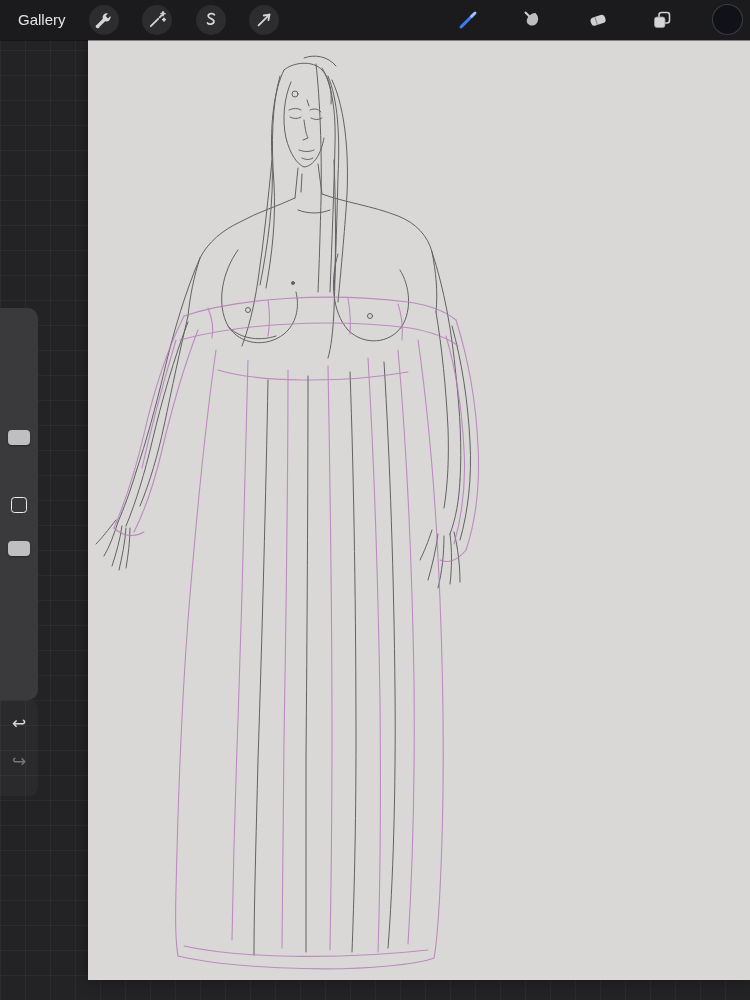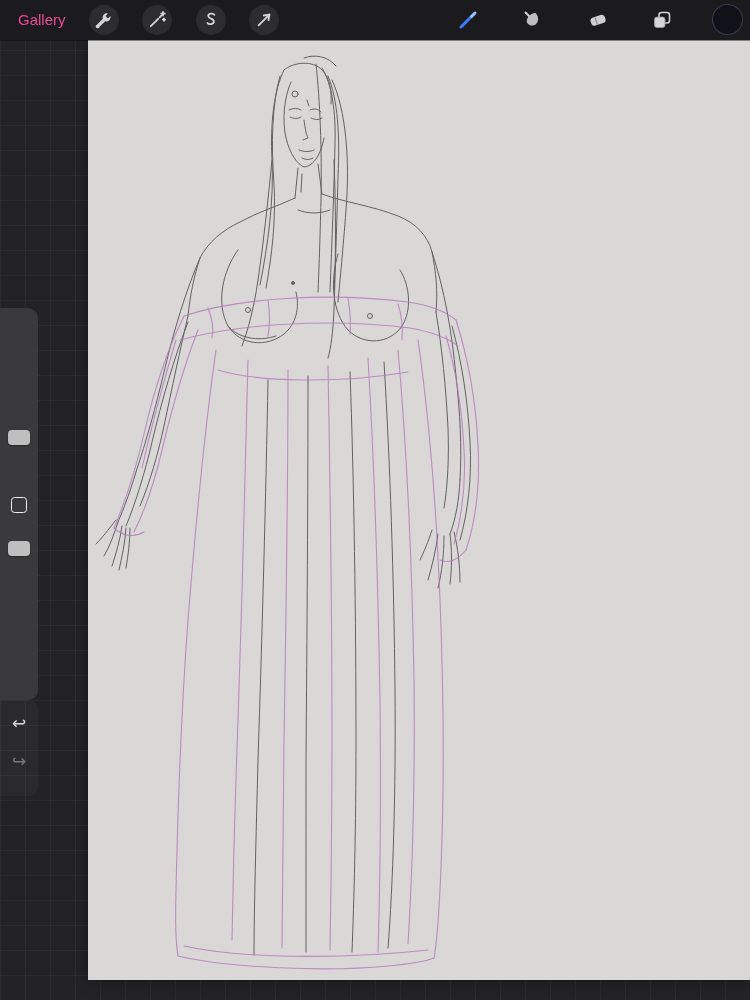--- a/index.html
+++ b/index.html
@@ -10,21 +10,21 @@
           background-color:var(--workspace-bg,#232325);
           background-image:
             linear-gradient(rgba(255,255,255,.035) 1px, transparent 1px),
             linear-gradient(90deg, rgba(255,255,255,.035) 1px, transparent 1px);
           background-size:25px 25px;}
   
   .topbar{position:absolute;left:0;top:0;width:750px;height:40px;
           background:var(--topbar-bg,#1b1b1d);z-index:30;
           box-shadow:0 1px 0 rgba(0,0,0,.4);}
   .gallery{position:absolute;left:18px;top:0;height:40px;line-height:40px;
-           color:#ec4899;font-size:15px;cursor:pointer;}
+           color:#e5e5e5;font-size:15px;cursor:pointer;}
   .tool-circle{position:absolute;top:5px;width:30px;height:30px;border-radius:50%;
                background:#2d2d2f;display:flex;align-items:center;justify-content:center;
                cursor:pointer;}
   .tool-plain{position:absolute;top:5px;width:30px;height:30px;border-radius:50%;
               display:flex;align-items:center;justify-content:center;cursor:pointer;}
   .color-swatch{position:absolute;top:4px;width:31px;height:31px;border-radius:50%;
                 background:var(--current-color,#11111a);
                 border:1px solid rgba(255,255,255,.18);box-sizing:border-box;cursor:pointer;}
   
   .workspace{position:absolute;left:0;top:40px;width:750px;height:960px;}

